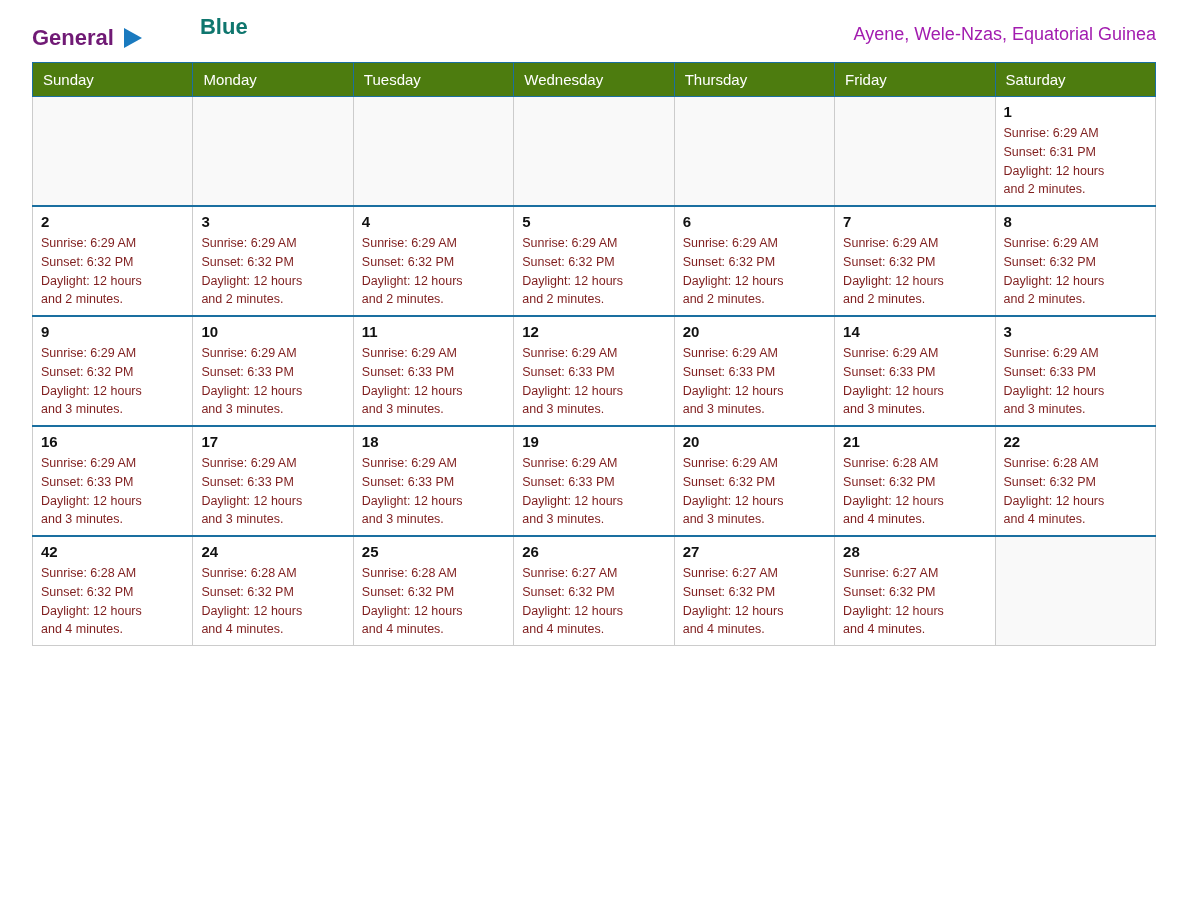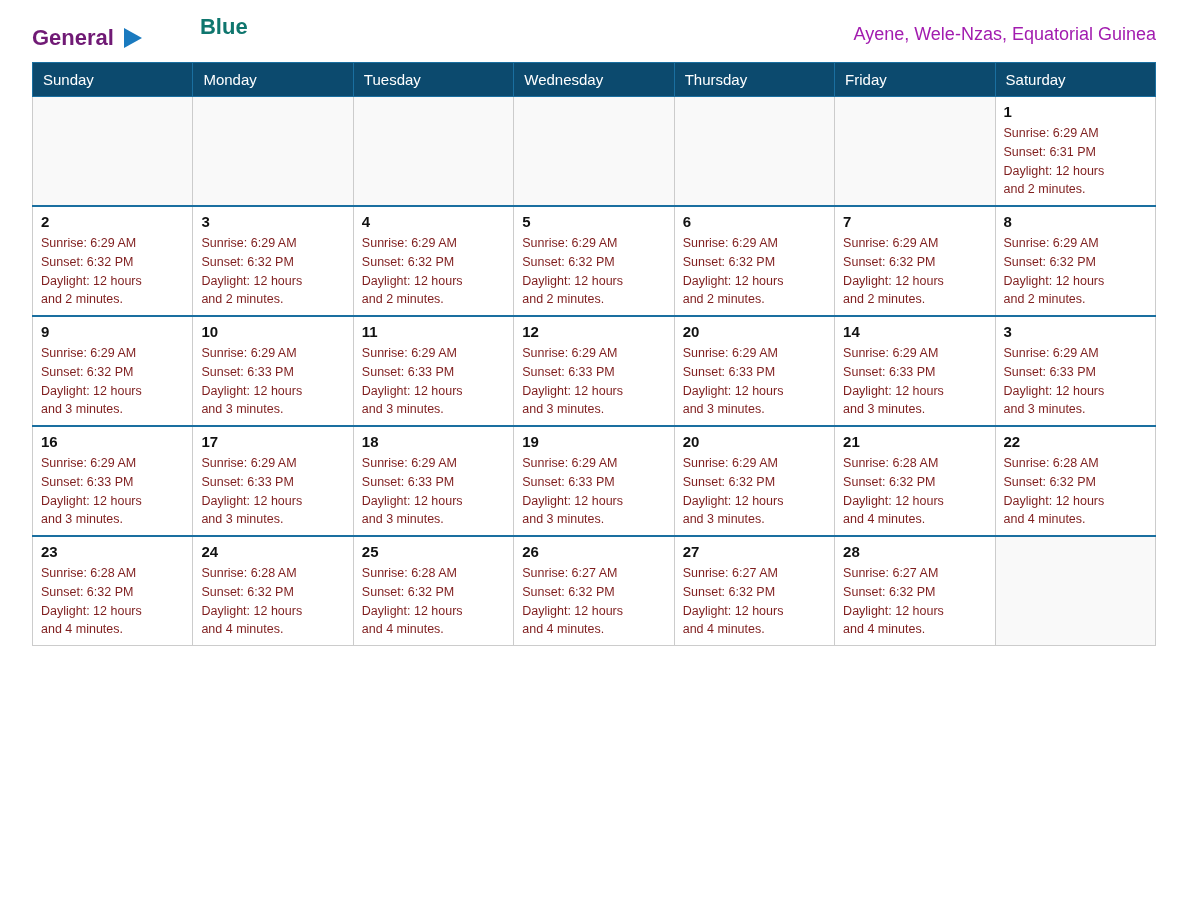--- a/index.html
+++ b/index.html
@@ -49,21 +49,21 @@
     .calendar-subtitle {
       font-size: 18px;
       color: #a21caf;
     }
     .calendar {
       width: 100%;
       border-collapse: collapse;
       margin-top: 10px;
     }
     .calendar th {
-      background-color: #0c4a6e;
+      background-color: #4d7c0f;
       color: #fff;
       font-size: 15px;
       font-weight: normal;
       padding: 8px 10px;
       text-align: left;
       border: 1px solid #1a6fa0;
     }
     .calendar td {
       vertical-align: top;
       border: 1px solid #ccc;
@@ -289,21 +289,21 @@
         <td>
           <div class="day-number">22</div>
           <div class="day-info" style="white-space: pre-line;">Sunrise: 6:28 AM
 Sunset: 6:32 PM
 Daylight: 12 hours
 and 4 minutes.</div>
         </td>
       </tr>
       <tr class="row-border">
         <td>
-          <div class="day-number">23</div>
+          <div class="day-number">42</div>
           <div class="day-info" style="white-space: pre-line;">Sunrise: 6:28 AM
 Sunset: 6:32 PM
 Daylight: 12 hours
 and 4 minutes.</div>
         </td>
         <td>
           <div class="day-number">24</div>
           <div class="day-info" style="white-space: pre-line;">Sunrise: 6:28 AM
 Sunset: 6:32 PM
 Daylight: 12 hours

